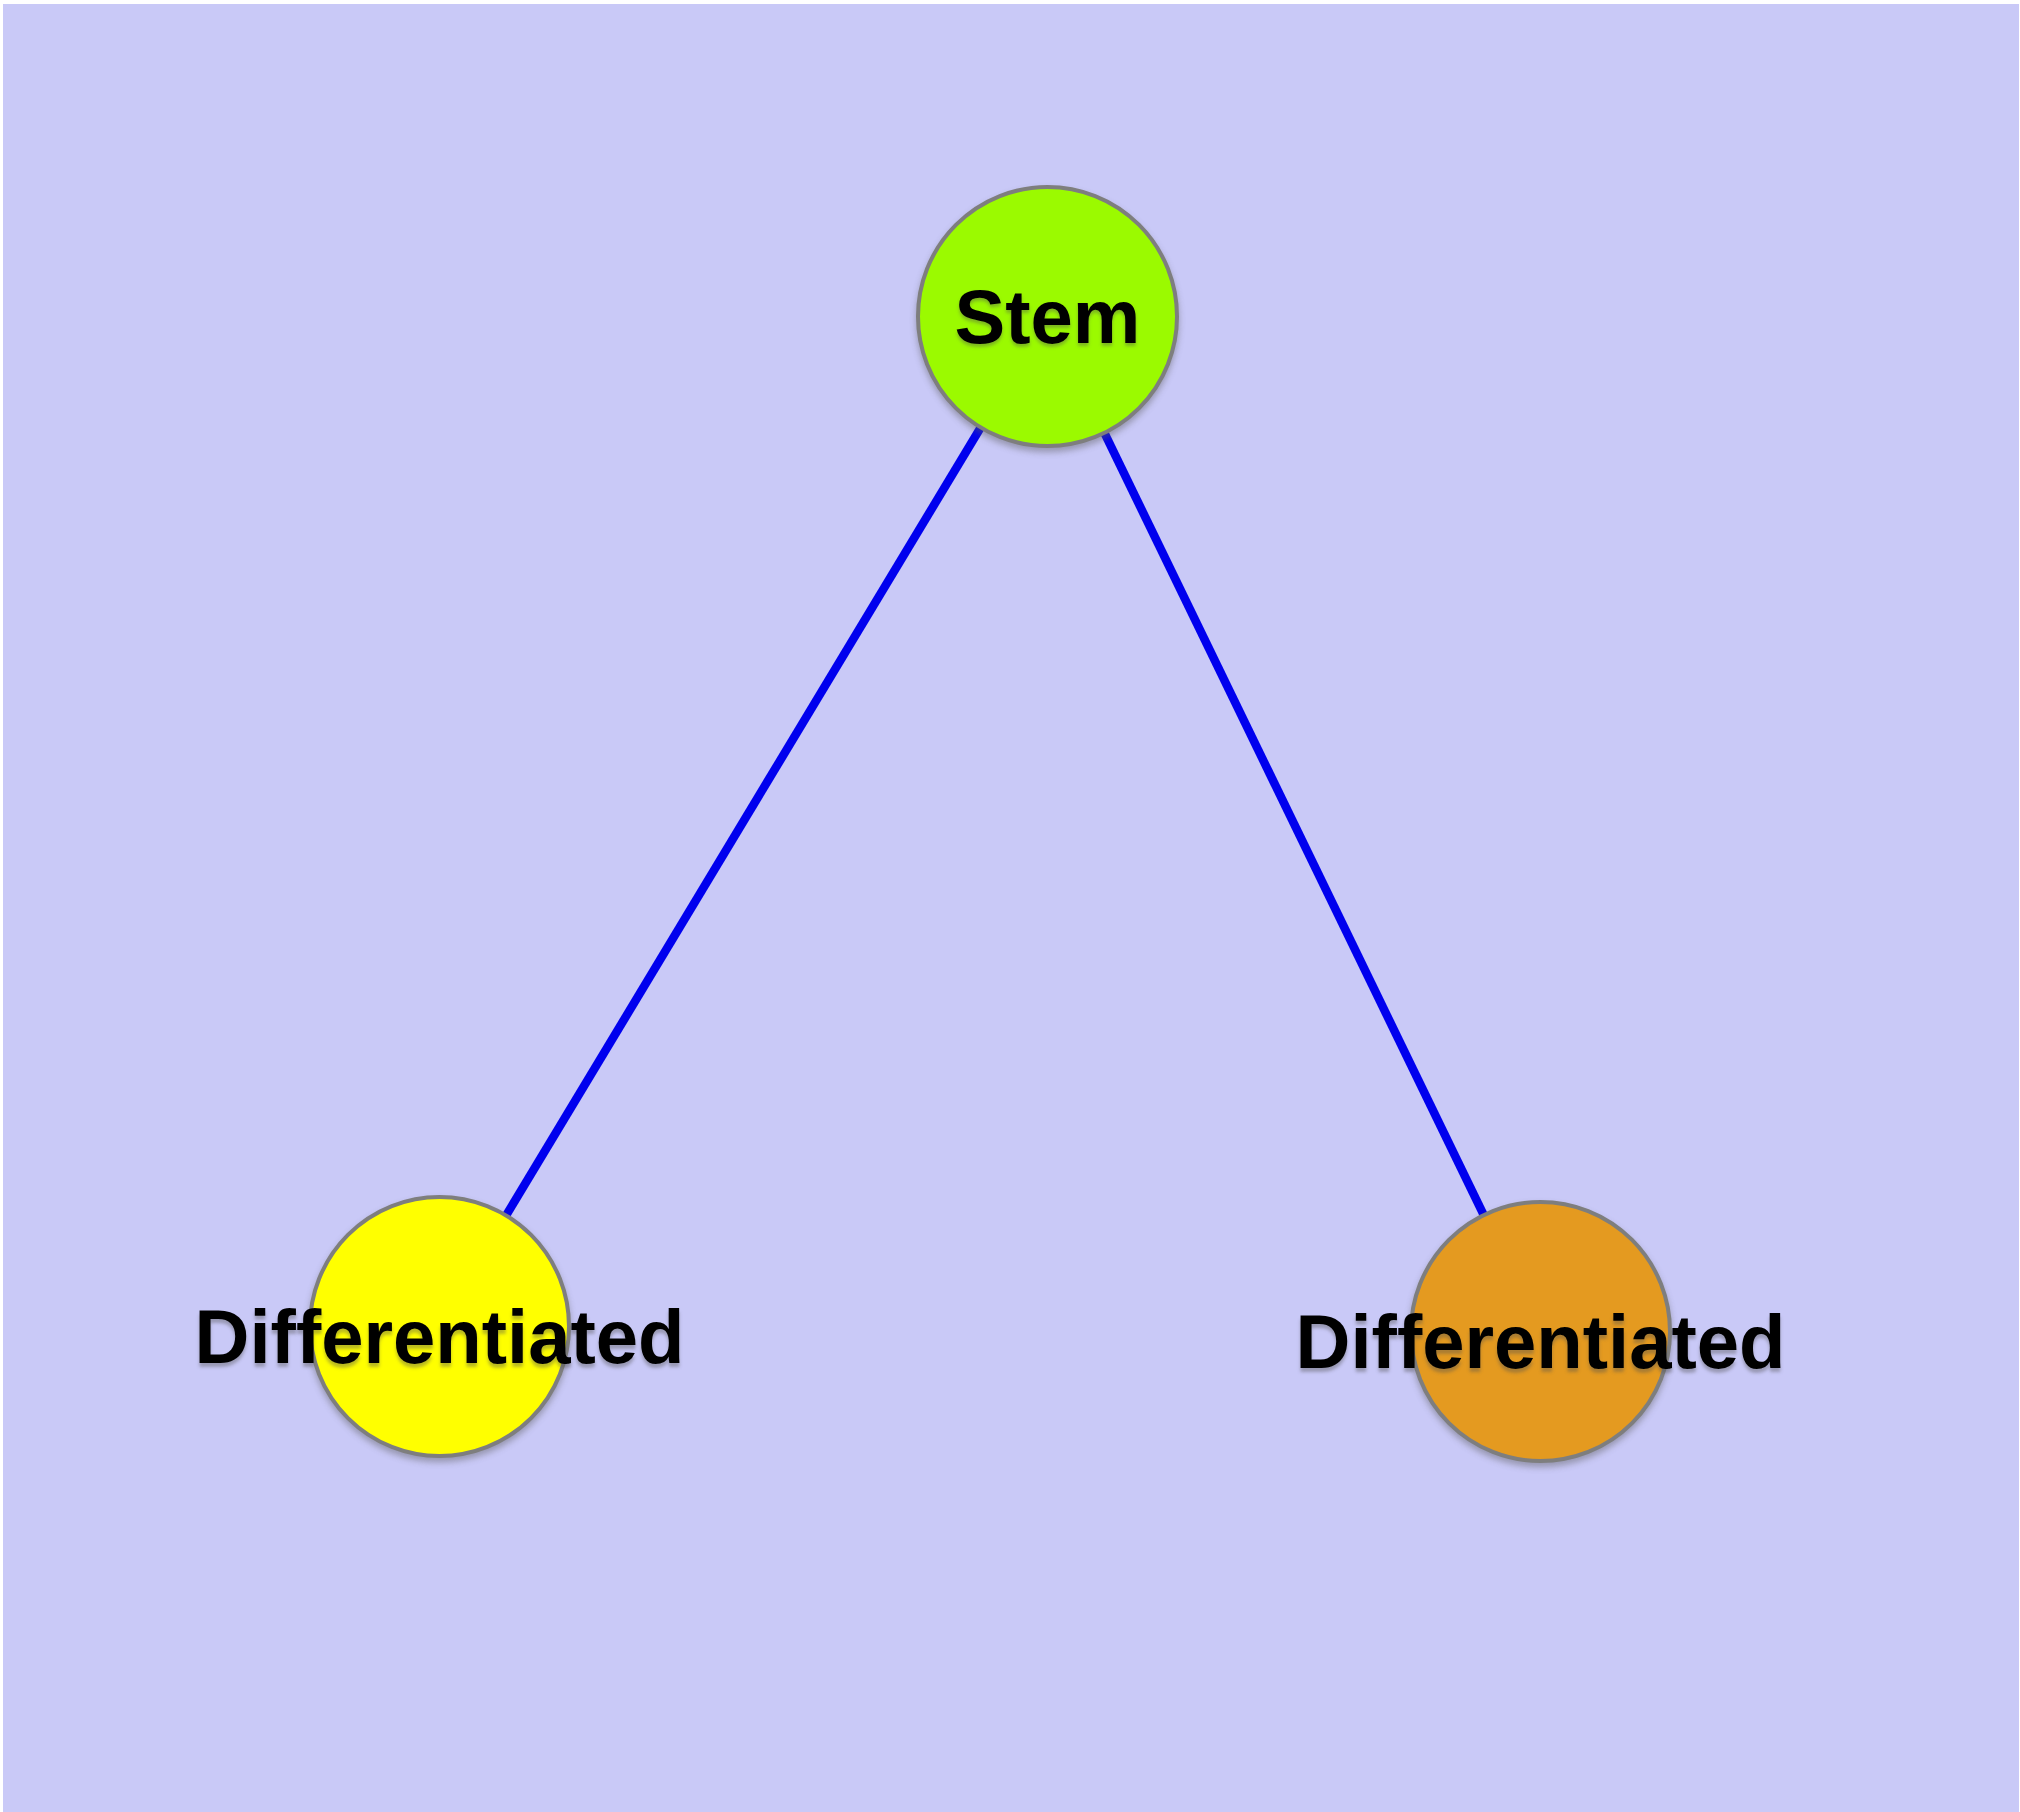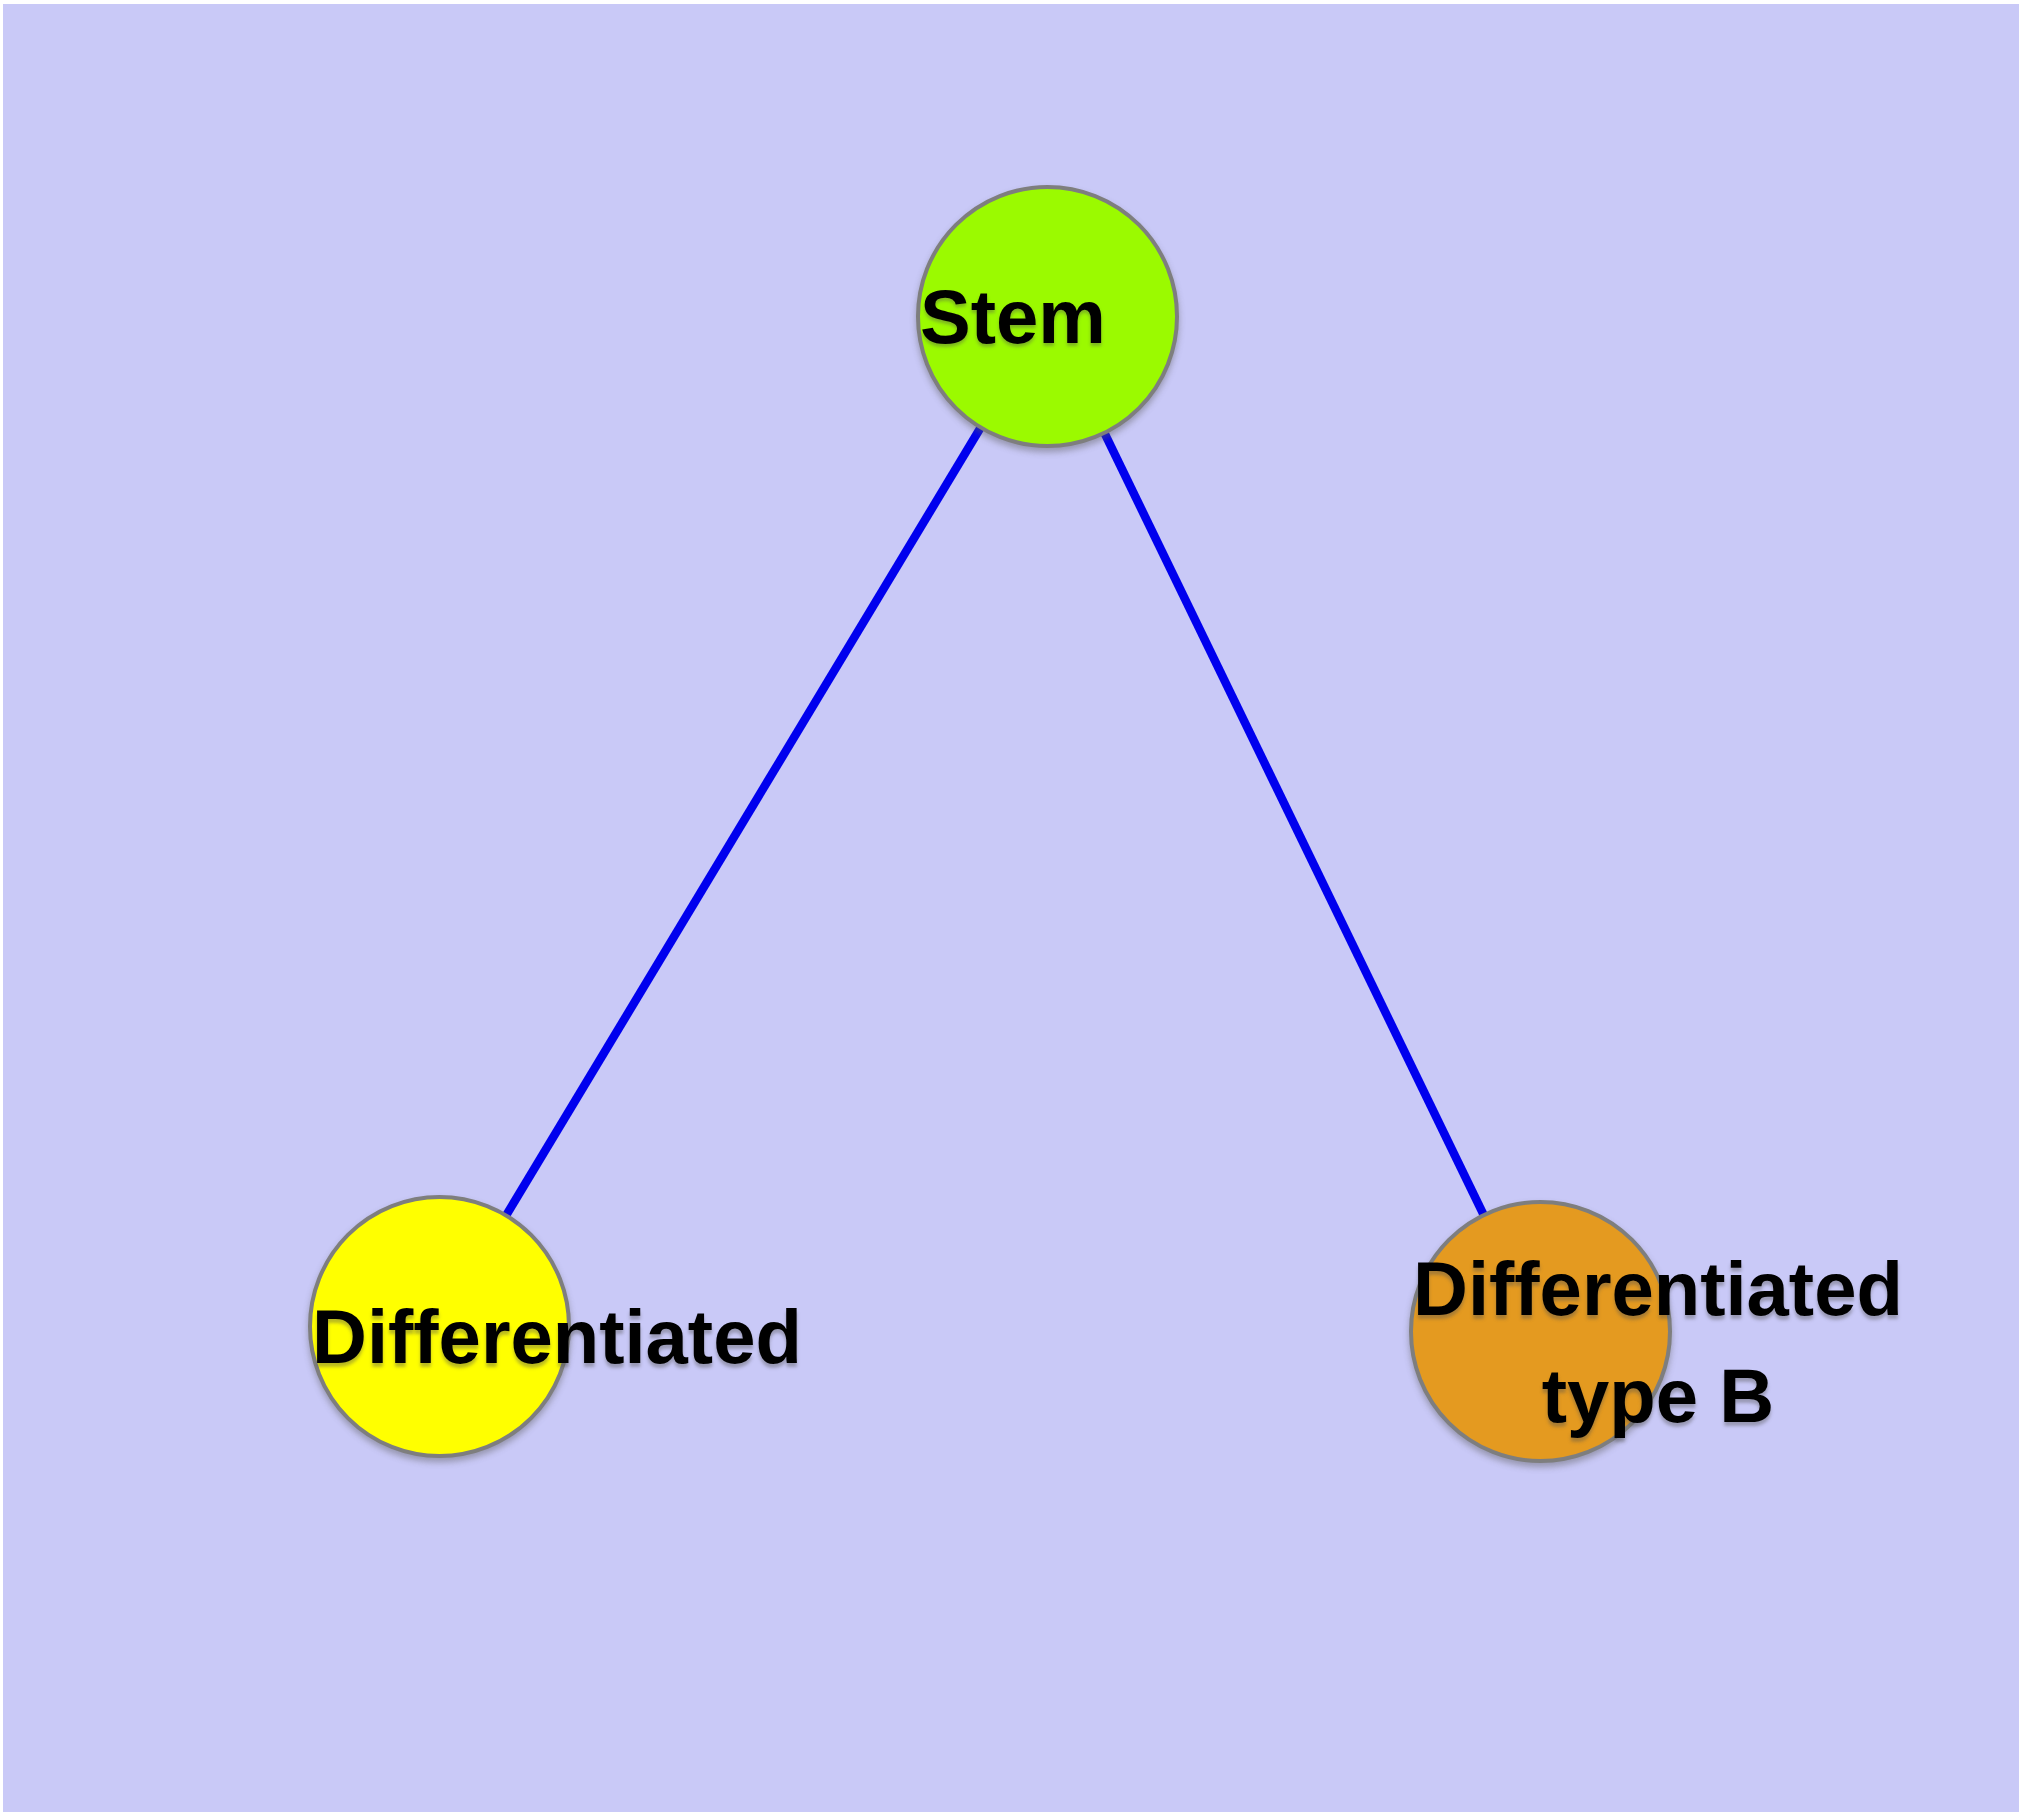--- a/index.html
+++ b/index.html
@@ -33,20 +33,21 @@
   }
   .node {
     position: absolute;
     width: 263px;
     height: 263px;
     box-sizing: border-box;
     border: 4.2px solid #7e7e7e;
     border-radius: 50%;
     display: flex;
     align-items: center;
+    justify-content: center;
     box-shadow: 0 4.2px 6px rgba(90, 90, 90, 0.45);
   }
   .node-stem { left: 916px; top: 185px; }
   .node-a    { left: 308px;  top: 1195px; }
   .node-b    { left: 1409px; top: 1200px; }
   .label {
     text-align: center;
     font-weight: bold;
     font-size: 76px;
     line-height: 107px;
@@ -77,18 +78,17 @@
 
   <div class="node node-a two-line" style="background: rgb(255, 255, 0); border-color: rgb(126, 126, 126); color: rgb(0, 0, 0);">
     <div class="label">
       <span class="line">Differentiated</span>
     </div>
   </div>
 
   <div class="node node-b two-line" style="background: rgb(228, 154, 32); border-color: rgb(126, 126, 126); color: rgb(0, 0, 0);">
     <div class="label">
       <span class="line">Differentiated</span>
-      <span class="line">type B</span>
     </div>
   </div>
 
 </div>
 
 
 </body></html>

